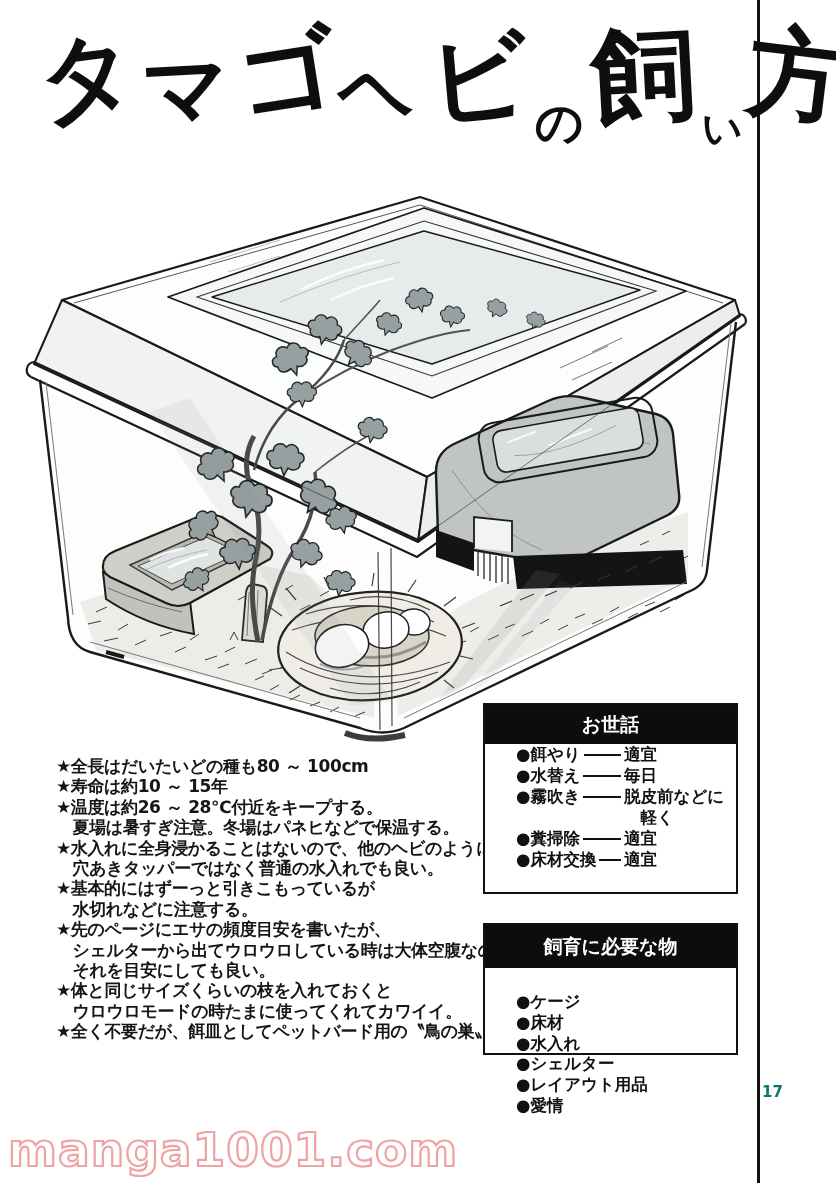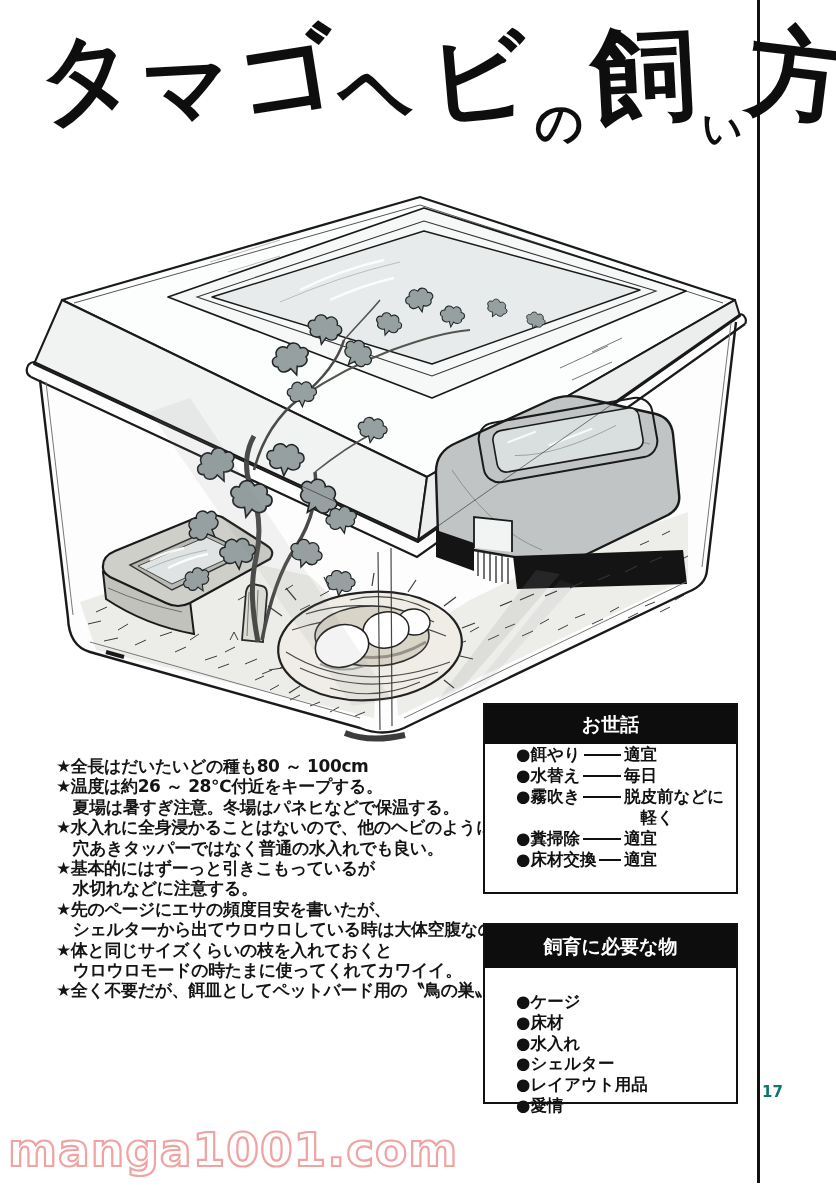--- a/index.html
+++ b/index.html
@@ -28,21 +28,21 @@
   .illustration{position:absolute;left:18px;top:178px;width:730px;height:585px}
 
   
   .notes{position:absolute;left:56px;top:756px;width:486px;font-size:17px;line-height:20.4px;
          font-weight:600;letter-spacing:-0.4px;color:#151515}
   .note-line{white-space:pre-wrap}
 
   
   .info-box{position:absolute;left:483px;width:255px;border:2.5px solid #111;background:#fff;box-sizing:border-box}
   .care-box{top:703px;height:191px}
-  .supplies-box{top:923px;height:181px}
+  .supplies-box{top:923px;height:132px}
   .info-box .hd{background:#0d0d0d;color:#fff;text-align:right;font-weight:700;font-size:19px;
                 display:flex;align-items:center;justify-content:center}
   .care-box .hd{height:39px}
   .supplies-box .hd{height:43px}
   .care-list{padding:0 8px 0 31px}
   .care-row{display:flex;align-items:flex-start;font-size:16.5px;font-weight:700;line-height:21px}
   .care-label{white-space:nowrap}
   .leader{flex:1;height:0;border-top:2.2px solid #111;margin:0 3px;position:relative;top:10px;min-width:8px}
   .care-value{width:104px;white-space:pre-line}
   .supplies-list{padding:24px 8px 0 31px}
@@ -197,37 +197,39 @@
       <path d="M345,733 q25,10 60,2" fill="none" stroke="#1a1a1a" stroke-width="6" opacity=".85"></path>
       <path d="M106,652 l18,5" stroke="#1a1a1a" stroke-width="4"></path>
       <path d="M34,362 L418,540 L741,314" fill="none" stroke="#1a1a1a" stroke-width="1" opacity=".55"></path>
     </g>
   </svg>
 
   <div class="notes">
 
       <div class="note-line">★全長はだいたいどの種も80 ～ 100cm</div>
 
+      <div class="note-line">★寿命は約10 ～ 15年</div>
 
       <div class="note-line">★温度は約26 ～ 28℃付近をキープする。</div>
 
       <div class="note-line">　夏場は暑すぎ注意。冬場はパネヒなどで保温する。</div>
 
       <div class="note-line">★水入れに全身浸かることはないので、他のヘビのように</div>
 
       <div class="note-line">　穴あきタッパーではなく普通の水入れでも良い。</div>
 
       <div class="note-line">★基本的にはずーっと引きこもっているが</div>
 
       <div class="note-line">　水切れなどに注意する。</div>
 
       <div class="note-line">★先のページにエサの頻度目安を書いたが、</div>
 
       <div class="note-line">　シェルターから出てウロウロしている時は大体空腹なので</div>
 
+      <div class="note-line">　それを目安にしても良い。</div>
 
       <div class="note-line">★体と同じサイズくらいの枝を入れておくと</div>
 
       <div class="note-line">　ウロウロモードの時たまに使ってくれてカワイイ。</div>
 
       <div class="note-line">★全く不要だが、餌皿としてペットバード用の〝鳥の巣〟を</div>
 
     </div>
 
   <div class="info-box care-box">

